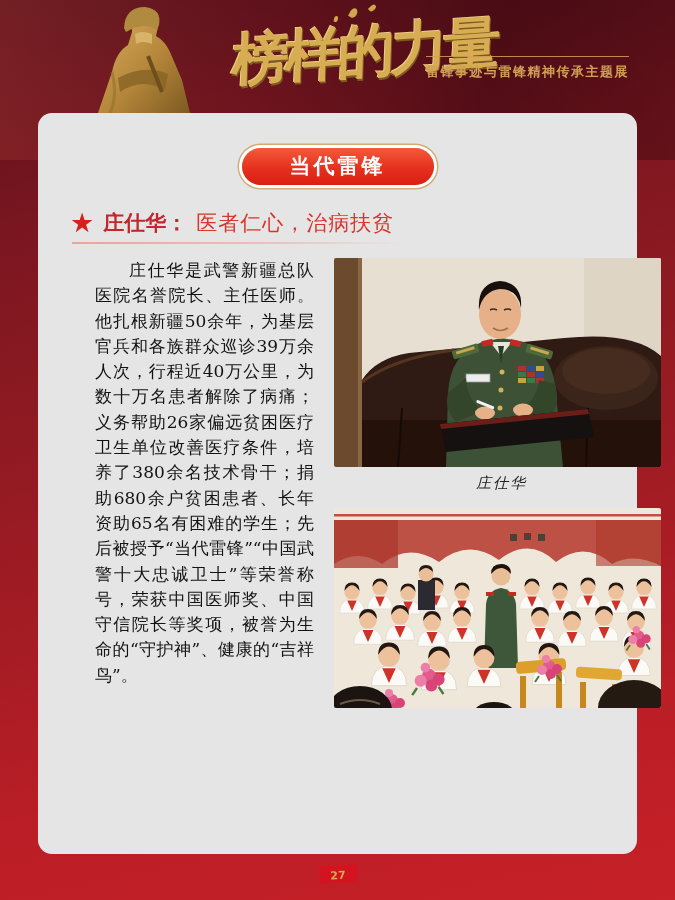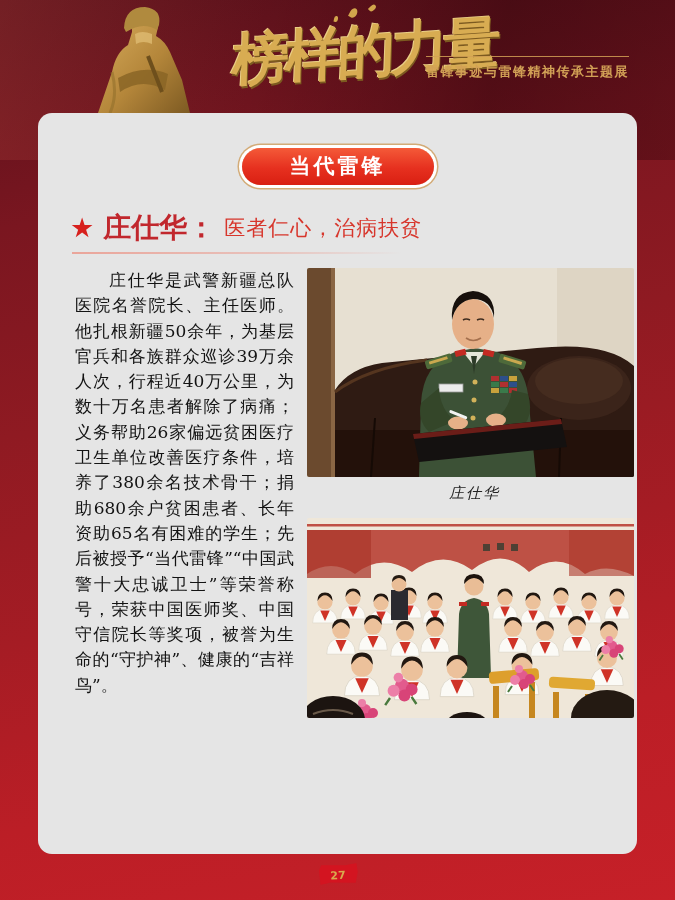--- a/index.html
+++ b/index.html
@@ -35,23 +35,23 @@
     box-shadow:0 0 0 3px #ffffff,0 0 0 4.5px #d3ab77;
     color:#ffffff;font-size:21px;font-weight:bold;letter-spacing:3px;
     text-align:center;line-height:37px;}
   .section-heading{
     position:relative;margin:24px 40px 0 32px;display:flex;align-items:center;gap:9px;
     font-family:"DejaVu Serif","Liberation Serif",serif;}
   .section-heading::after{
     content:"";position:absolute;left:2px;bottom:-7px;height:2px;width:330px;
     background:linear-gradient(to right,#eaa59a 0%,rgba(234,165,154,.55) 60%,rgba(234,165,154,0) 100%);}
   .star{color:#d7201d;font-size:27px;line-height:1;transform:translateY(-1px);}
-  .h-name{color:#c1272d;font-size:28px;font-weight:bold;}
+  .h-name{color:#c1272d;font-size:21px;font-weight:bold;}
   .h-rest{color:#d7362c;font-size:21px;font-weight:normal;letter-spacing:1px;}
-  .content{display:flex;padding:21px 17px 0 37px;gap:1px;}
+  .content{display:flex;padding:21px 17px 0 37px;gap:8px;margin-left:20px;}
   .text-col{
     width:219px;flex:none;font-family:"DejaVu Serif","Liberation Serif",serif;
     font-size:17px;line-height:25.3px;color:#131313;text-align:justify;}
   .text-col p{margin:0;text-indent:2em;}
   .photo-col{width:335px;flex:none;padding-left:12px;}
   .photo{display:block;width:327px;border-radius:2px;}
   .cap1{
     margin-top:7px;text-align:center;font-size:15px;color:#222;
     font-family:"DejaVu Serif","Liberation Serif",serif;font-style:italic;letter-spacing:2px;}
   .photo2{margin-top:15px;}

